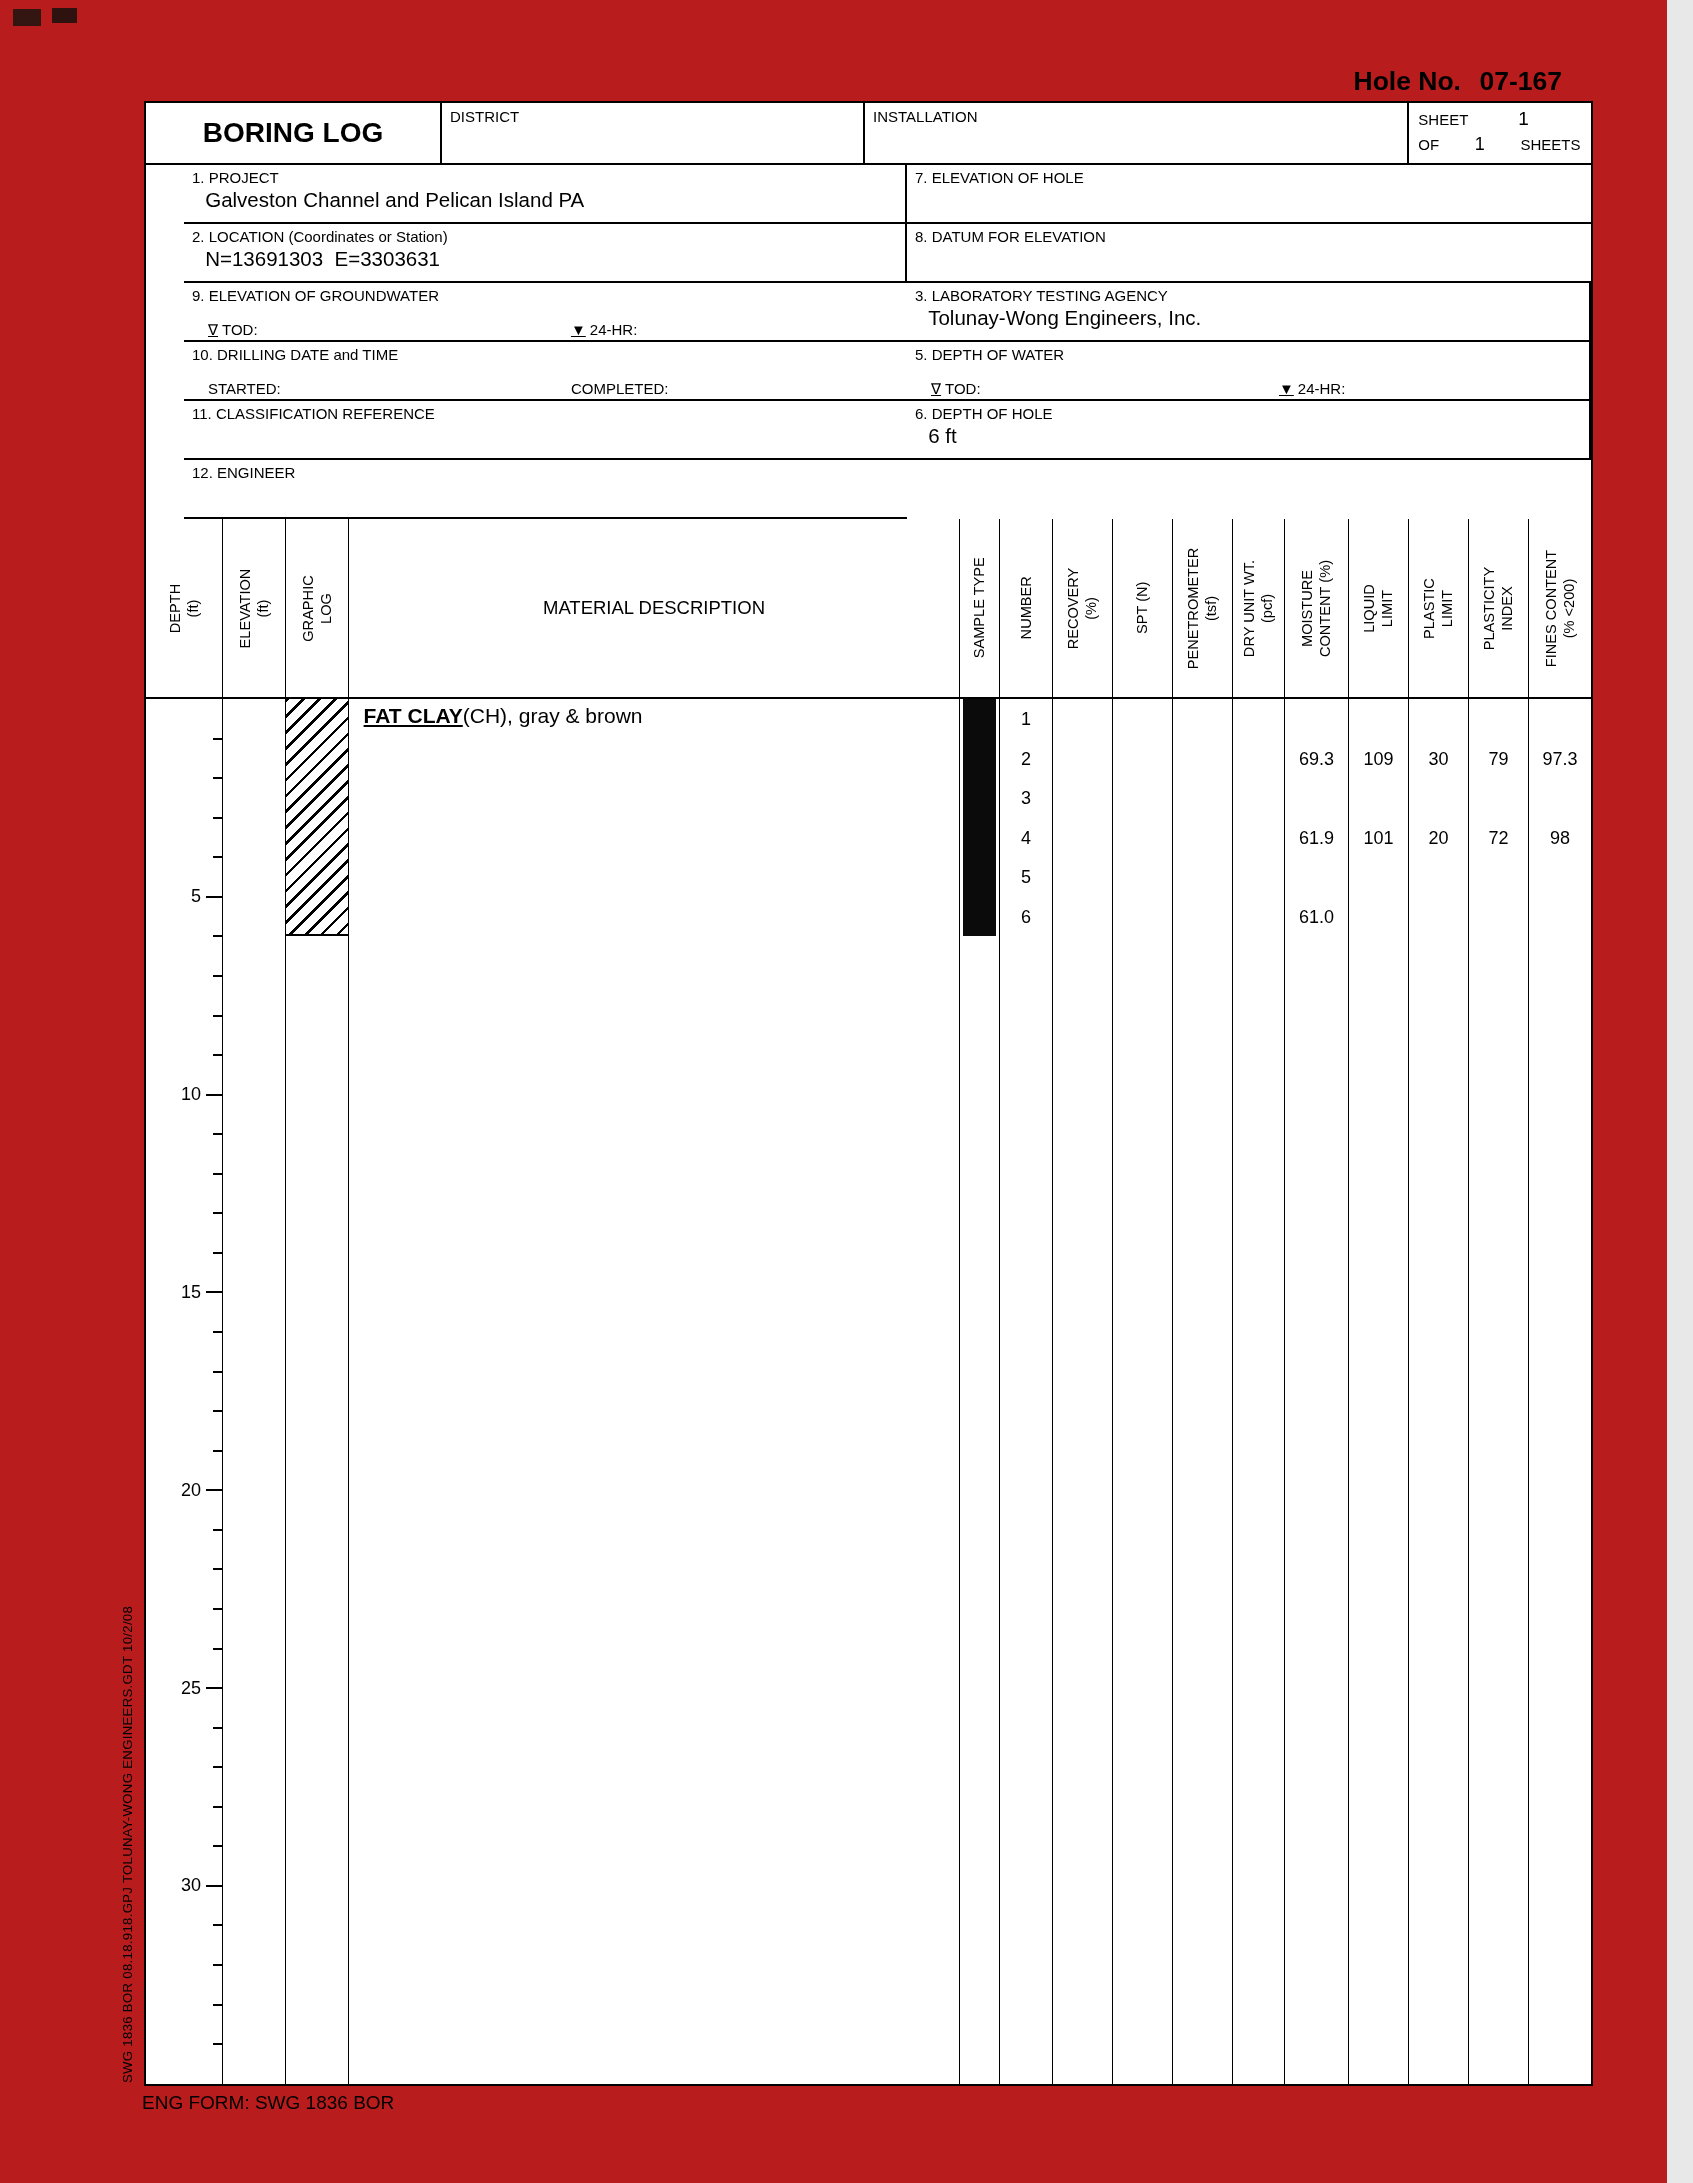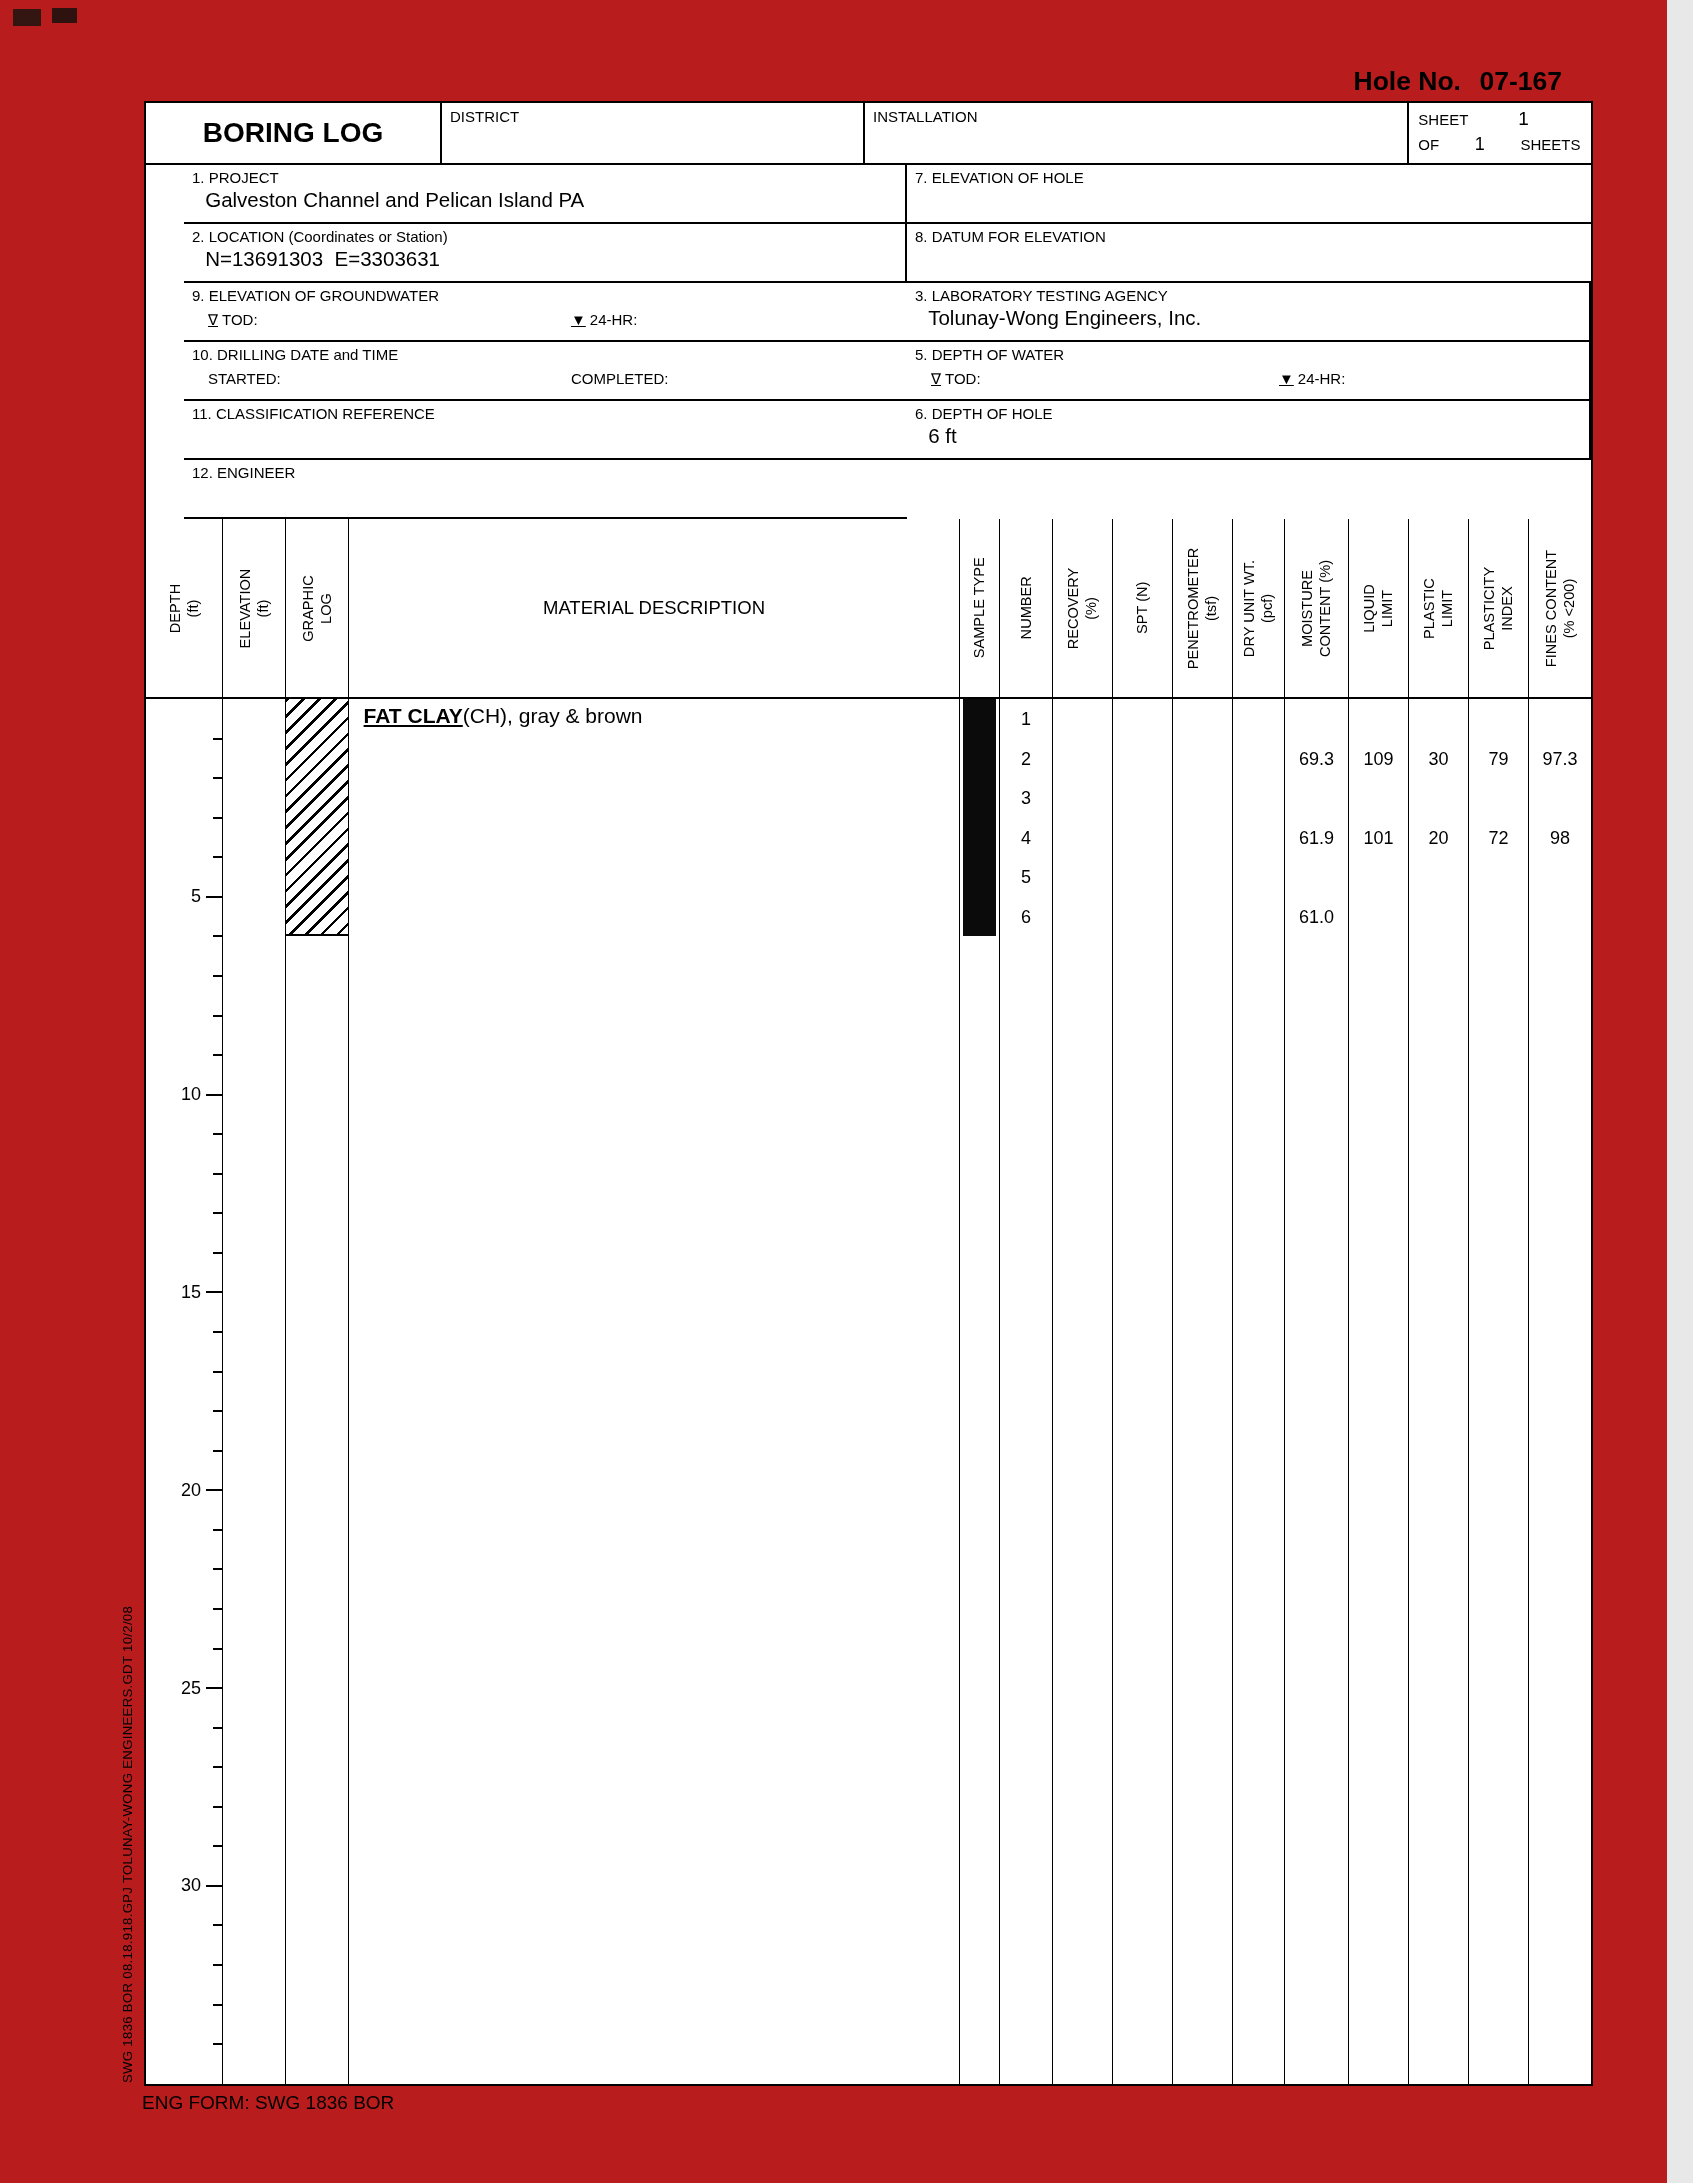--- a/index.html
+++ b/index.html
@@ -25,21 +25,21 @@
   .sheet-num{font-size:19px;margin-right:53px;}
   .sheet-l2{display:flex;justify-content:space-between;align-items:baseline;margin-top:4px;padding-right:1.3px;}
   .sheets-count{font-size:18px;}
 
   
   .fields{display:grid;grid-template-columns:723px 1fr;grid-auto-rows:59px;flex:0 0 auto;padding-left:38px;}
   .fcell{box-sizing:border-box;border-bottom:2px solid #000;padding:4px 0 0 8px;overflow:hidden;position:relative;}
   .fcell.left{border-right:2px solid #000;}
   .flabel{font-size:15px;}
   .fvalue{font-size:20.5px;padding-left:13.2px;margin-top:2px;white-space:pre;}
-  .subline{position:relative;margin-top:7px;font-size:15px;padding-left:16px;}
+  .subline{position:relative;margin-top:17px;font-size:15px;padding-left:16px;}
   .subline .pos2{position:absolute;top:0;}
   .p54{left:54%;} .p53{left:53%;}
   .wsym{display:inline-block;text-decoration:underline;font-size:15px;margin-right:4px;}
 
   
   .loghdr{display:flex;height:178px;border-bottom:2px solid #000;flex:0 0 auto;}
   .lcol{box-sizing:border-box;border-right:1.3px solid #000;display:flex;align-items:center;justify-content:center;overflow:visible;}
   .lcol:last-child{border-right:none;}
   .vtext{transform:rotate(-90deg);white-space:pre-line;font-size:14.6px;line-height:1.2;text-align:center;width:169px;flex:none;}
   .mat-hdr{font-size:18.5px;}

